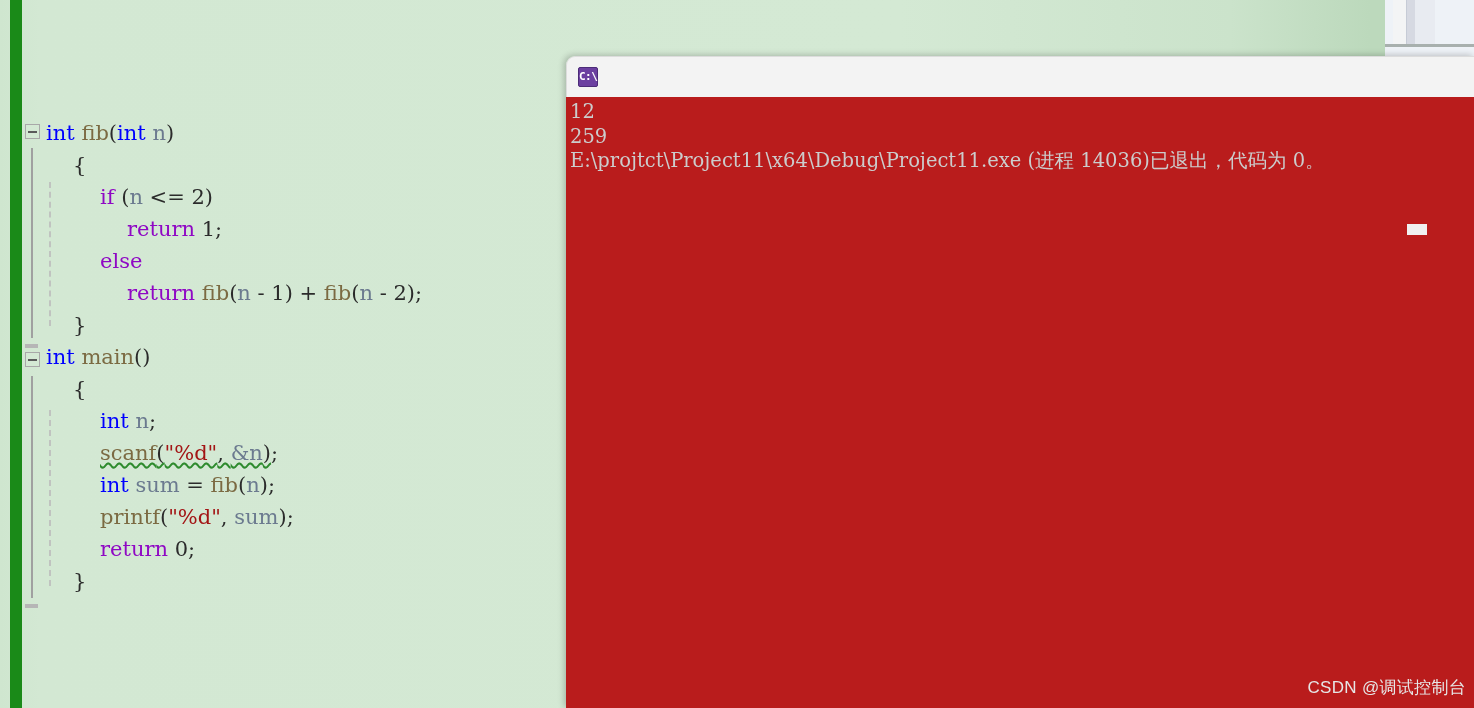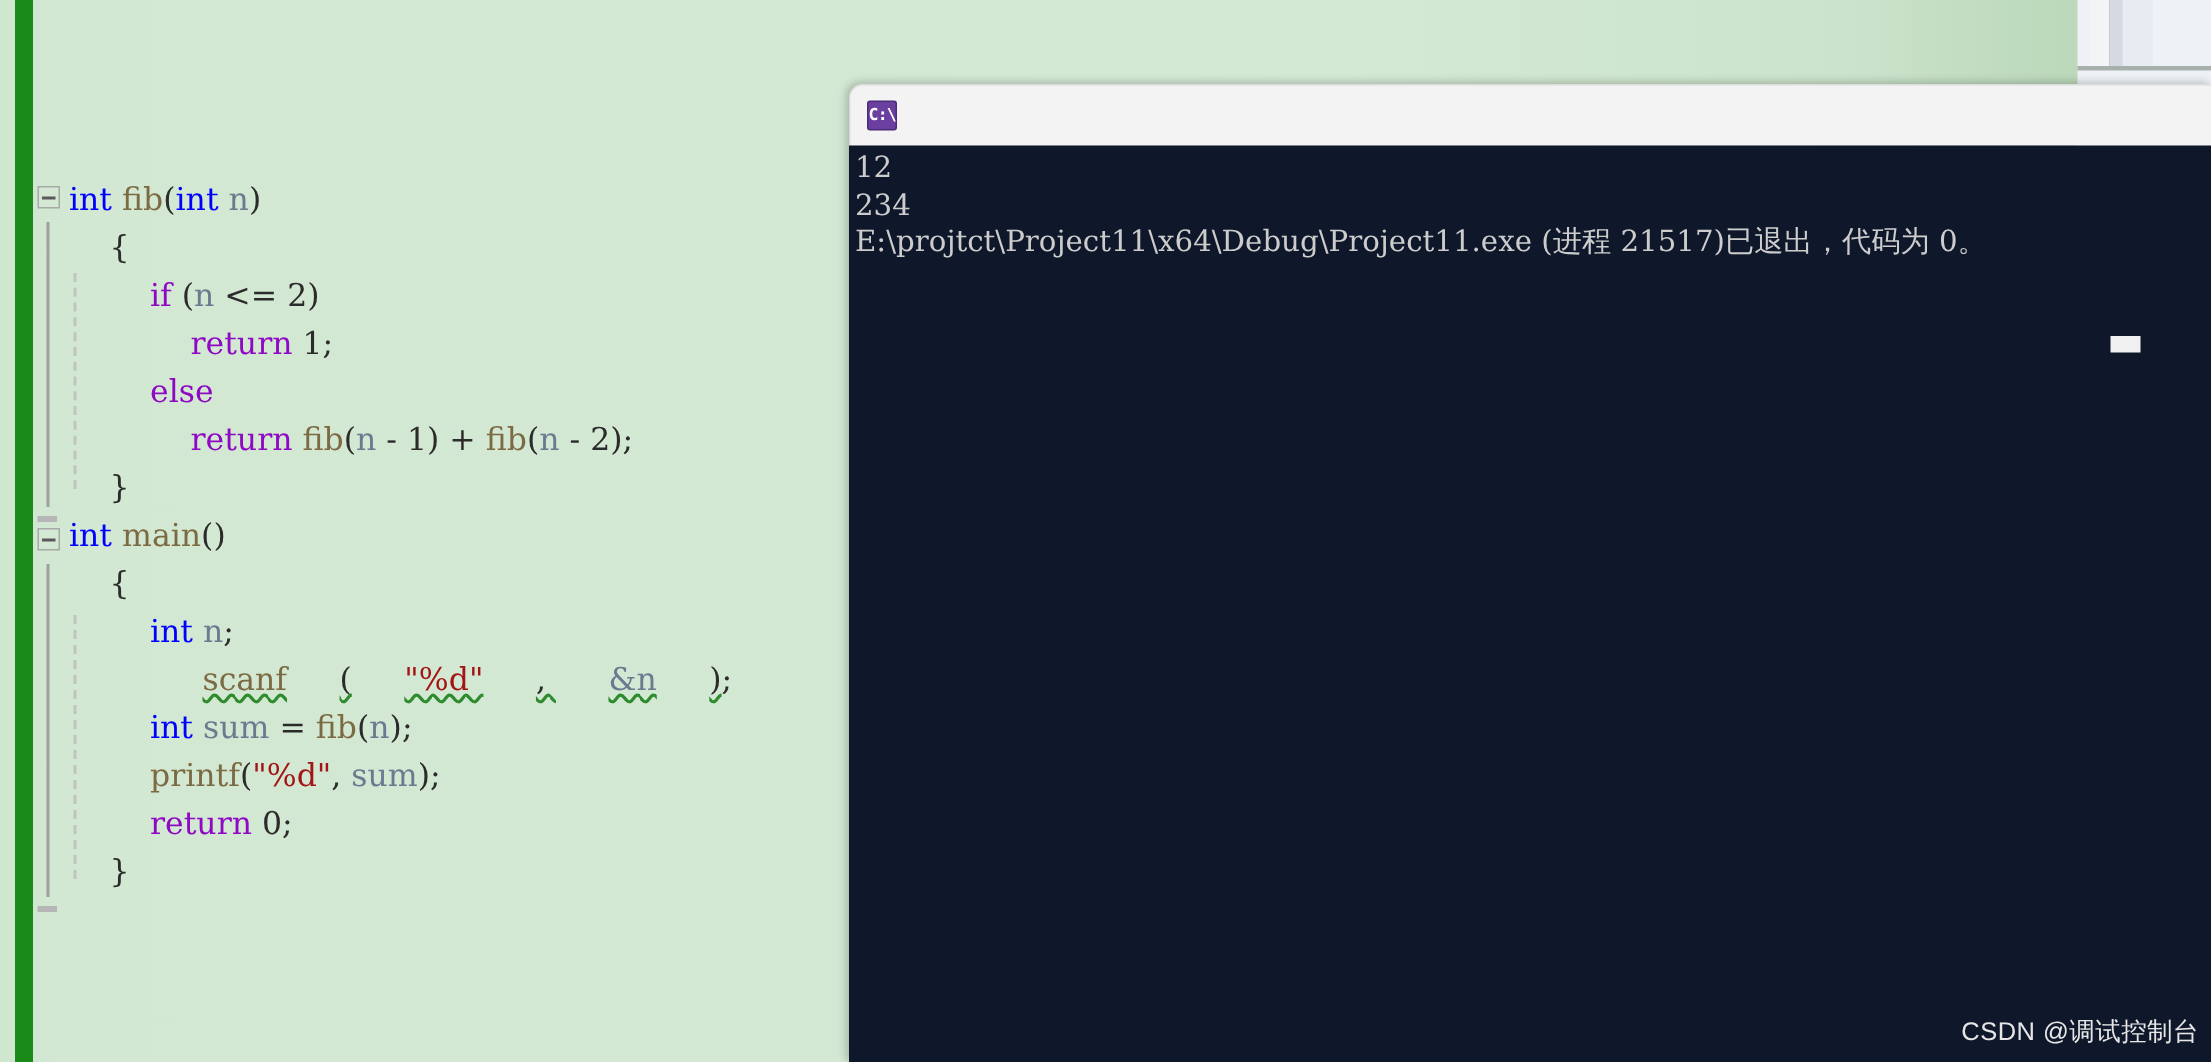--- a/index.html
+++ b/index.html
@@ -102,21 +102,20 @@
   .kw      { color: #0000ff; }     
   .kw2     { color: #8f08c4; }     
   .fn      { color: #7b6a42; }     
   .ident   { color: #6b7a8f; }     
   .num     { color: #2b2b2b; }
   .punc    { color: #2b2b2b; }
   .str     { color: #a31515; }
   .squig {
     text-decoration: underline wavy #2e8b2e;
     text-decoration-skip-ink: none;
-    margin-left: 35px;
   }
 
   
   .collapse-box {
     position: absolute;
     width: 15px; height: 15px;
     border: 1px solid #a8a8a8;
     background: #d4e9d4;
     box-sizing: border-box;
   }
@@ -173,21 +172,21 @@
   #console-title-text {
     margin-left: 12px;
     font-family: "Liberation Sans", sans-serif;
     font-size: 17px;
     color: #1a1a1a;
   }
   #console-body {
     position: absolute;
     left: 0; top: 41px;
     width: 908px; height: 611px;
-    background: #0f172a;
+    background: #b91c1c;
   }
   #console-text {
     position: absolute;
     left: 4px; top: 3px;
     font-family: "DejaVu Serif", serif;
     font-size: 19.5px;
     line-height: 24.5px;
     color: #cccccc;
     white-space: pre;
   }
@@ -233,17 +232,17 @@
   <div id="code"><div class="code-line" style="top: 117px; left: 46px;"><span class="kw">int</span><span class="punc"> </span><span class="fn">fib</span><span class="punc">(</span><span class="kw">int</span><span class="punc"> </span><span class="ident">n</span><span class="punc">)</span></div><div class="code-line" style="top: 149px; left: 73px;"><span class="punc">{</span></div><div class="code-line" style="top: 181px; left: 100px;"><span class="kw2">if</span><span class="punc"> (</span><span class="ident">n</span><span class="punc"> &lt;= </span><span class="num">2</span><span class="punc">)</span></div><div class="code-line" style="top: 213px; left: 127px;"><span class="kw2">return</span><span class="punc"> </span><span class="num">1</span><span class="punc">;</span></div><div class="code-line" style="top: 245px; left: 100px;"><span class="kw2">else</span></div><div class="code-line" style="top: 277px; left: 127px;"><span class="kw2">return</span><span class="punc"> </span><span class="fn">fib</span><span class="punc">(</span><span class="ident">n</span><span class="punc"> - </span><span class="num">1</span><span class="punc">) + </span><span class="fn">fib</span><span class="punc">(</span><span class="ident">n</span><span class="punc"> - </span><span class="num">2</span><span class="punc">);</span></div><div class="code-line" style="top: 309px; left: 73px;"><span class="punc">}</span></div><div class="code-line" style="top: 341px; left: 46px;"><span class="kw">int</span><span class="punc"> </span><span class="fn">main</span><span class="punc">()</span></div><div class="code-line" style="top: 373px; left: 73px;"><span class="punc">{</span></div><div class="code-line" style="top: 405px; left: 100px;"><span class="kw">int</span><span class="punc"> </span><span class="ident">n</span><span class="punc">;</span></div><div class="code-line" style="top: 437px; left: 100px;"><span class="fn squig">scanf</span><span class="punc squig">(</span><span class="str squig">"%d"</span><span class="punc squig">, </span><span class="ident squig">&amp;n</span><span class="punc squig">)</span><span class="punc">;</span></div><div class="code-line" style="top: 469px; left: 100px;"><span class="kw">int</span><span class="punc"> </span><span class="ident">sum</span><span class="punc"> = </span><span class="fn">fib</span><span class="punc">(</span><span class="ident">n</span><span class="punc">);</span></div><div class="code-line" style="top: 501px; left: 100px;"><span class="fn">printf</span><span class="punc">(</span><span class="str">"%d"</span><span class="punc">, </span><span class="ident">sum</span><span class="punc">);</span></div><div class="code-line" style="top: 533px; left: 100px;"><span class="kw2">return</span><span class="punc"> </span><span class="num">0</span><span class="punc">;</span></div><div class="code-line" style="top: 565px; left: 73px;"><span class="punc">}</span></div></div>
 </div>
 
 <div id="console-window">
 
   <div id="console-titlebar">
     <div id="console-icon">C:\</div>
   </div>
 
   <div id="console-body">
-    <div id="console-text"><div>12</div><div>234</div><div>E:\projtct\Project11\x64\Debug\Project11.exe (进程 21517)已退出，代码为 0。</div></div>
+    <div id="console-text"><div>12</div><div>259</div><div>E:\projtct\Project11\x64\Debug\Project11.exe (进程 14036)已退出，代码为 0。</div></div>
     <div id="console-cursor"></div>
     <div id="csdn-watermark">CSDN @调试控制台</div>
   </div>
 </div>
 
 </body></html>

